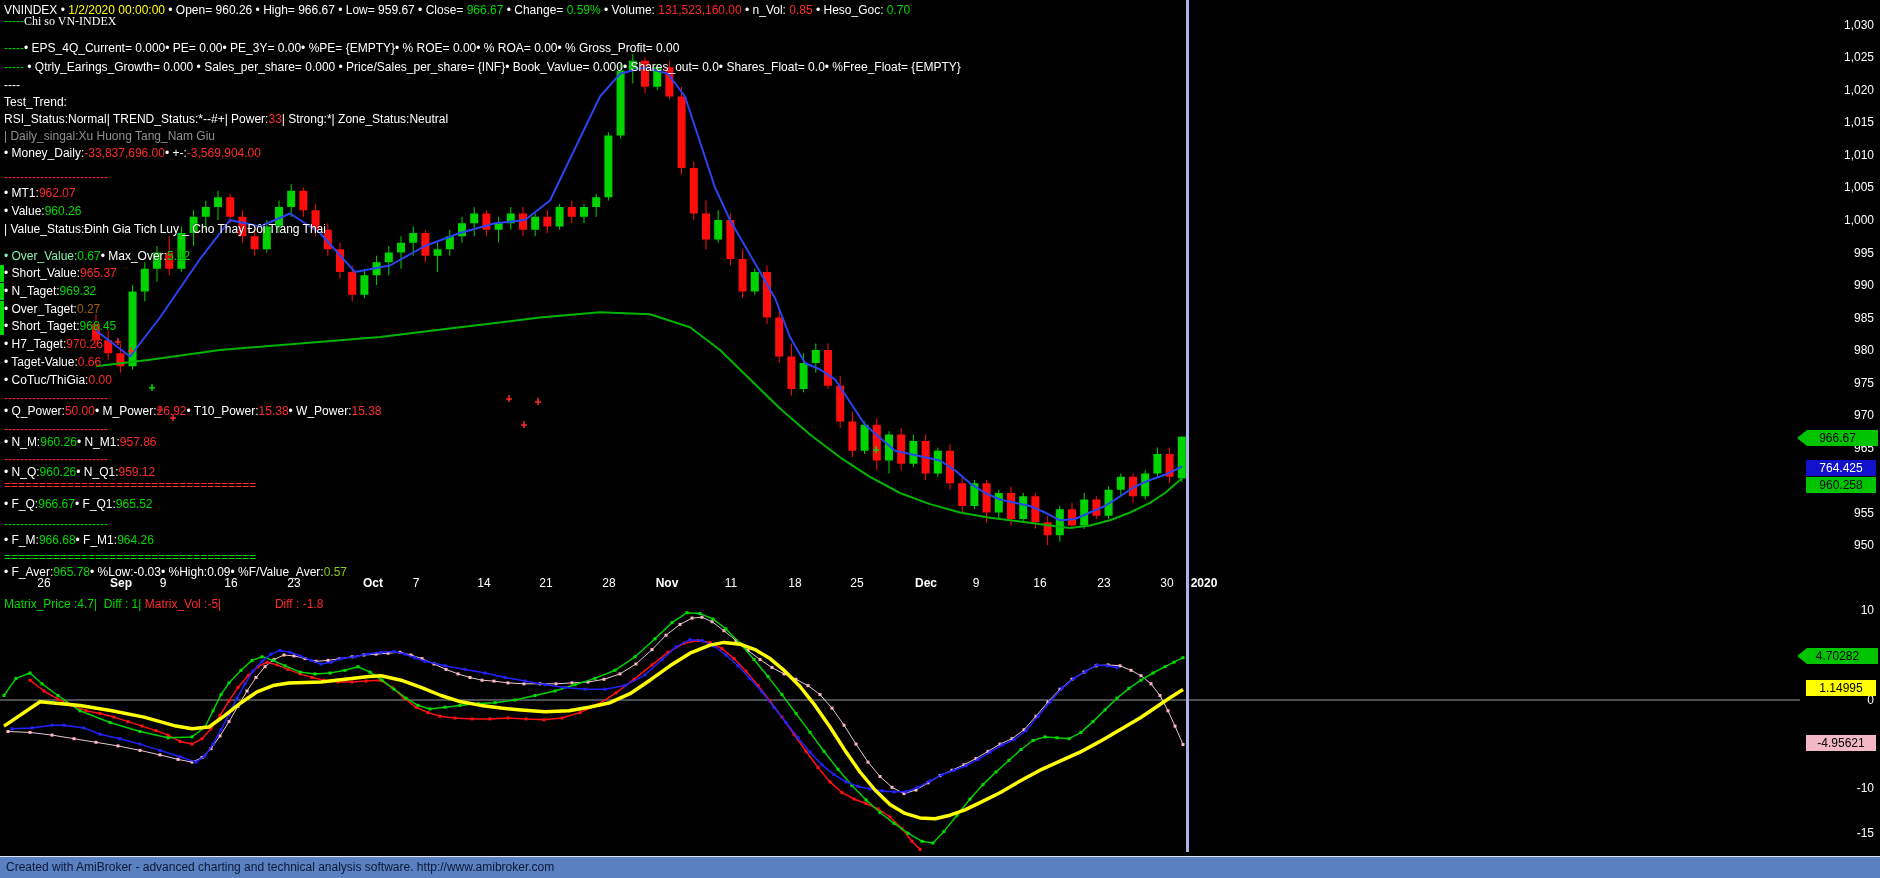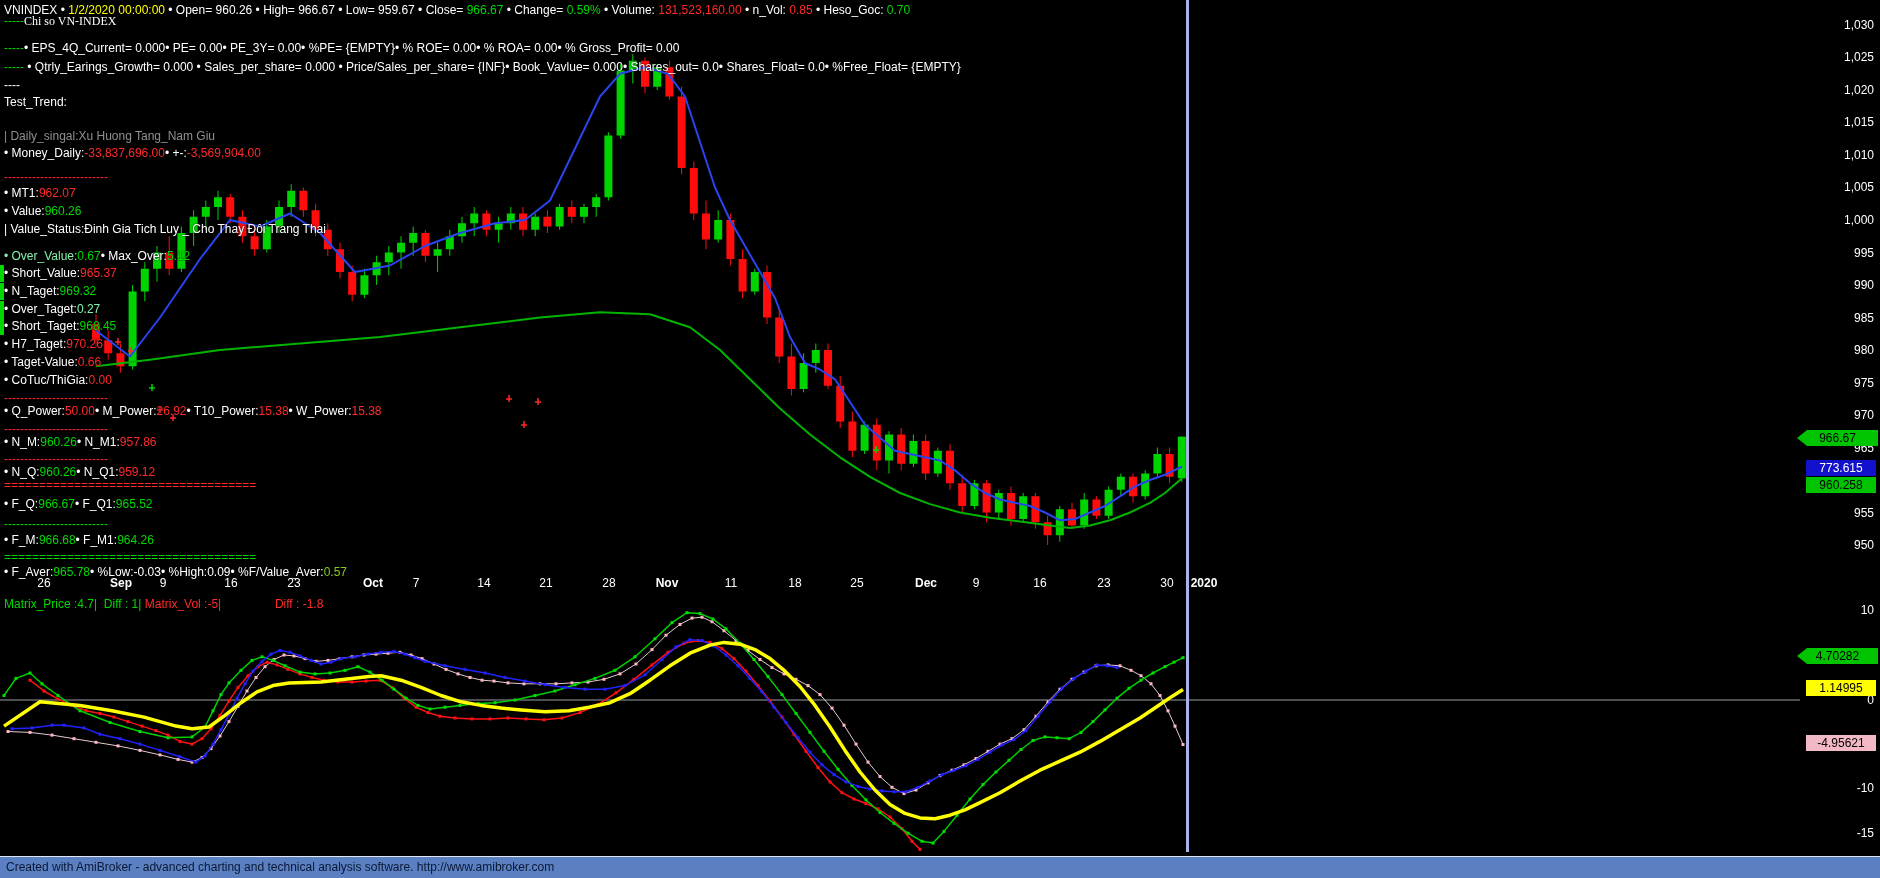--- a/index.html
+++ b/index.html
@@ -556,32 +556,33 @@
       <path d="M4.0 726.1L40.0 701.8L80.0 705.4L112.0 710.8L144.0 717.1L176.0 726.1L192.0 728.8L209.0 727.0L225.0 715.3L241.0 702.7L257.0 691.9L273.0 685.6L289.0 682.9L321.0 682.0L345.0 679.3L369.0 676.6L381.0 675.7L401.0 680.2L421.0 687.4L441.0 695.5L461.0 701.8L481.0 705.4L501.0 708.1L521.0 709.9L545.0 711.7L569.0 710.8L589.0 707.2L610.0 702.7L630.0 693.7L650.0 680.2L670.0 665.8L690.0 653.2L710.0 645.1L724.0 642.4L740.0 644.2L755.0 649.6L770.0 658.6L785.0 671.2L800.0 686.5L815.0 705.4L830.0 727.0L845.0 750.4L860.0 772.0L875.0 790.0L890.0 804.4L905.0 813.4L920.0 817.9L935.0 818.8L950.0 815.2L965.0 809.8L980.0 802.6L1000.0 792.7L1020.0 781.0L1040.0 770.2L1060.0 761.2L1080.0 752.2L1100.0 741.4L1120.0 729.7L1140.0 718.0L1160.0 704.5L1172.0 696.4L1183.0 689.6" fill="none" stroke="#ffff00" stroke-width="3.5" stroke-linejoin="round"></path>
       <rect x="1186" y="0" width="3" height="852" fill="#a9b2e6"></rect>
     </svg>
   <div id="overlay">
       <div class="oline" style="top: 3px;"><span style="color: rgb(255, 255, 255);">VNINDEX </span><span style="color: rgb(255, 255, 255);">• </span><span style="color: rgb(255, 255, 0);">1/2/2020 00:00:00 </span><span style="color: rgb(255, 255, 255);">• Open= 960.26 • High= 966.67 • Low= 959.67 • Close= </span><span style="color: rgb(0, 216, 0);">966.67 </span><span style="color: rgb(255, 255, 255);">• Change= </span><span style="color: rgb(0, 216, 0);">0.59% </span><span style="color: rgb(255, 255, 255);">• Volume: </span><span style="color: rgb(255, 42, 42);">131,523,160.00 </span><span style="color: rgb(255, 255, 255);">• n_Vol: </span><span style="color: rgb(255, 42, 42);">0.85 </span><span style="color: rgb(255, 255, 255);">• Heso_Goc: </span><span style="color: rgb(0, 216, 0);">0.70</span></div>
       <div class="oline" style="top: 14px; font-family: Liberation Serif, serif;"><span style="color: rgb(0, 216, 0);">-----</span><span style="color: rgb(255, 255, 255);">Chi so VN-INDEX</span></div>
       <div class="oline" style="top: 41px;"><span style="color: rgb(0, 216, 0);">-----</span><span style="color: rgb(255, 255, 255);">• EPS_4Q_Current= 0.000• PE= 0.00• PE_3Y= 0.00• %PE= {EMPTY}• % ROE= 0.00• % ROA= 0.00• % Gross_Profit= 0.00</span></div>
       <div class="oline" style="top: 60px;"><span style="color: rgb(0, 216, 0);">----- </span><span style="color: rgb(255, 255, 255);">• Qtrly_Earings_Growth= 0.000 • Sales_per_share= 0.000 • Price/Sales_per_share= {INF}• Book_Vavlue= 0.000• Shares_out= 0.0• Shares_Float= 0.0• %Free_Float= {EMPTY}</span></div>
       <div class="oline" style="top: 78px;"><span style="color: rgb(255, 255, 255);">----</span></div>
       <div class="oline" style="top: 95px;"><span style="color: rgb(255, 255, 255);">Test_Trend:</span></div>
+      <div class="oline" style="top: 112px;"><span style="color: rgb(255, 255, 255);">RSI_Status:Normal| TREND_Status:*--#+| Power:</span><span style="color: rgb(255, 42, 42);">33</span><span style="color: rgb(255, 255, 255);">| Strong:*| Zone_Status:Neutral</span></div>
       <div class="oline" style="top: 129px;"><span style="color: rgb(143, 143, 143); margin-top: 43px;">| Daily_singal:Xu Huong Tang_Nam Giu</span></div>
       <div class="oline" style="top: 146px;"><span style="color: rgb(255, 255, 255);">• Money_Daily:</span><span style="color: rgb(255, 42, 42);">-33,837,696.00</span><span style="color: rgb(255, 255, 255);">• +-:</span><span style="color: rgb(255, 42, 42);">-3,569,904.00</span></div>
       <div class="oline" style="top: 170px;"><span style="color: rgb(255, 42, 42);">--------------------------</span></div>
       <div class="oline" style="top: 186px;"><span style="color: rgb(255, 255, 255);">• MT1:</span><span style="color: rgb(255, 42, 42);">962.07</span></div>
       <div class="oline" style="top: 204px;"><span style="color: rgb(255, 255, 255);">• Value:</span><span style="color: rgb(0, 216, 0);">960.26</span></div>
       <div class="oline" style="top: 222px;"><span style="color: rgb(255, 255, 255);">| Value_Status:Đinh Gia Tich Luy _ Cho Thay Đôi Trang Thai</span></div>
       <div class="oline" style="top: 249px;"><span style="color: #86efac;">• Over_Value:</span><span style="color: rgb(0, 216, 0);">0.67</span><span style="color: rgb(255, 255, 255);">• Max_Over:</span><span style="color: rgb(0, 216, 0);">5.12</span></div>
       <div class="oline" style="top: 266px;"><span style="color: rgb(255, 255, 255);">• Short_Value:</span><span style="color: rgb(255, 42, 42);">965.37</span></div>
       <div class="gbar" style="top: 265px; height: 17px;"></div>
       <div class="oline" style="top: 284px;"><span style="color: rgb(255, 255, 255);">• N_Taget:</span><span style="color: rgb(0, 216, 0);">969.32</span></div>
       <div class="gbar" style="top: 283px; height: 17px;"></div>
-      <div class="oline" style="top: 302px;"><span style="color: rgb(255, 255, 255);">• Over_Taget:</span><span style="color: #86efac;">0.27</span></div>
+      <div class="oline" style="top: 302px;"><span style="color: rgb(255, 255, 255);">• Over_Taget:</span><span style="color: #a16207;">0.27</span></div>
       <div class="gbar" style="top: 301px; height: 17px;"></div>
       <div class="oline" style="top: 319px;"><span style="color: rgb(255, 255, 255);">• Short_Taget:</span><span style="color: rgb(0, 216, 0);">968.45</span></div>
       <div class="gbar" style="top: 318px; height: 17px;"></div>
       <div class="oline" style="top: 337px;"><span style="color: rgb(255, 255, 255);">• H7_Taget:</span><span style="color: rgb(255, 42, 42);">970.26</span></div>
       <div class="oline" style="top: 355px;"><span style="color: rgb(255, 255, 255);">• Taget-Value:</span><span style="color: rgb(255, 42, 42);">0.66</span></div>
       <div class="oline" style="top: 373px;"><span style="color: rgb(255, 255, 255);">• CoTuc/ThiGia:</span><span style="color: rgb(255, 42, 42);">0.00</span></div>
       <div class="oline" style="top: 391px;"><span style="color: rgb(255, 42, 42);">--------------------------</span></div>
       <div class="oline" style="top: 404px;"><span style="color: rgb(255, 255, 255);">• Q_Power:</span><span style="color: rgb(255, 42, 42);">50.00</span><span style="color: rgb(255, 255, 255);">• M_Power:</span><span style="color: rgb(255, 42, 42);">26.92</span><span style="color: rgb(255, 255, 255);">• T10_Power:</span><span style="color: rgb(255, 42, 42);">15.38</span><span style="color: rgb(255, 255, 255);">• W_Power:</span><span style="color: rgb(255, 42, 42);">15.38</span></div>
       <div class="oline" style="top: 422px;"><span style="color: rgb(255, 42, 42);">--------------------------</span></div>
       <div class="oline" style="top: 435px;"><span style="color: rgb(255, 255, 255);">• N_M:</span><span style="color: rgb(0, 216, 0);">960.26</span><span style="color: rgb(255, 255, 255); margin-top: 18px;">• N_M1:</span><span style="color: rgb(255, 42, 42);">957.86</span></div>
@@ -634,21 +635,21 @@
       <span class="date-label" style="left: 857px;">25</span>
       <span class="date-label date-bold" style="left: 926px;">Dec</span>
       <span class="date-label" style="left: 976px;">9</span>
       <span class="date-label" style="left: 1040px;">16</span>
       <span class="date-label" style="left: 1104px;">23</span>
       <span class="date-label" style="left: 1167px;">30</span>
       <span class="date-label date-bold" style="left: 1204px;">2020</span>
     </div>
   <div id="tags">
       <div class="tag tag-arrow" style="top: 438px; background: rgb(0, 196, 0); color: rgb(0, 0, 0);">966.67</div>
-      <div class="tag tag-rect" style="top: 468px; background: rgb(18, 18, 204); color: rgb(255, 255, 255);">773.615</div>
+      <div class="tag tag-rect" style="top: 468px; background: rgb(18, 18, 204); color: rgb(255, 255, 255);">764.425</div>
       <div class="tag tag-rect" style="top: 485px; background: rgb(0, 196, 0); color: rgb(0, 0, 0);">960.258</div>
       <div class="tag tag-arrow" style="top: 656px; background: rgb(0, 196, 0); color: rgb(0, 0, 0);">4.70282</div>
       <div class="tag tag-rect" style="top: 688px; background: rgb(255, 255, 0); color: rgb(0, 0, 0);">1.14995</div>
       <div class="tag tag-rect" style="top: 743px; background: rgb(242, 184, 198); color: rgb(0, 0, 0);">-4.95621</div>
     </div>
   <div id="status-bar">
     <span>Created with AmiBroker - advanced charting and technical analysis software. http://www.amibroker.com</span>
   </div>
 </div>
 

